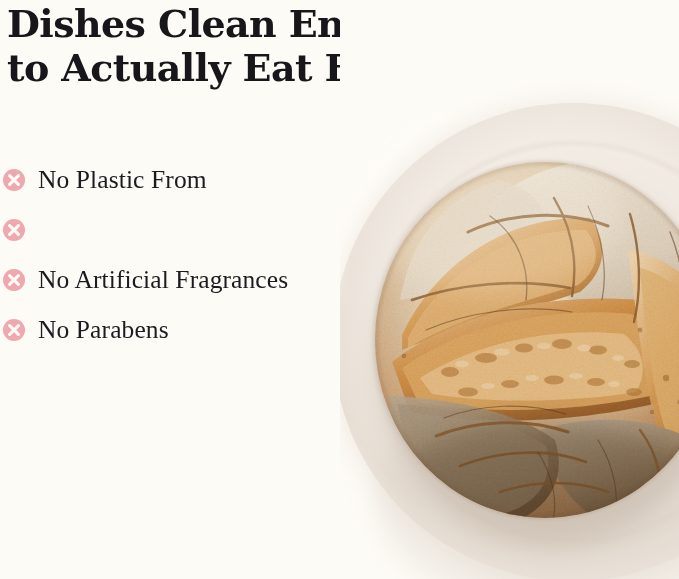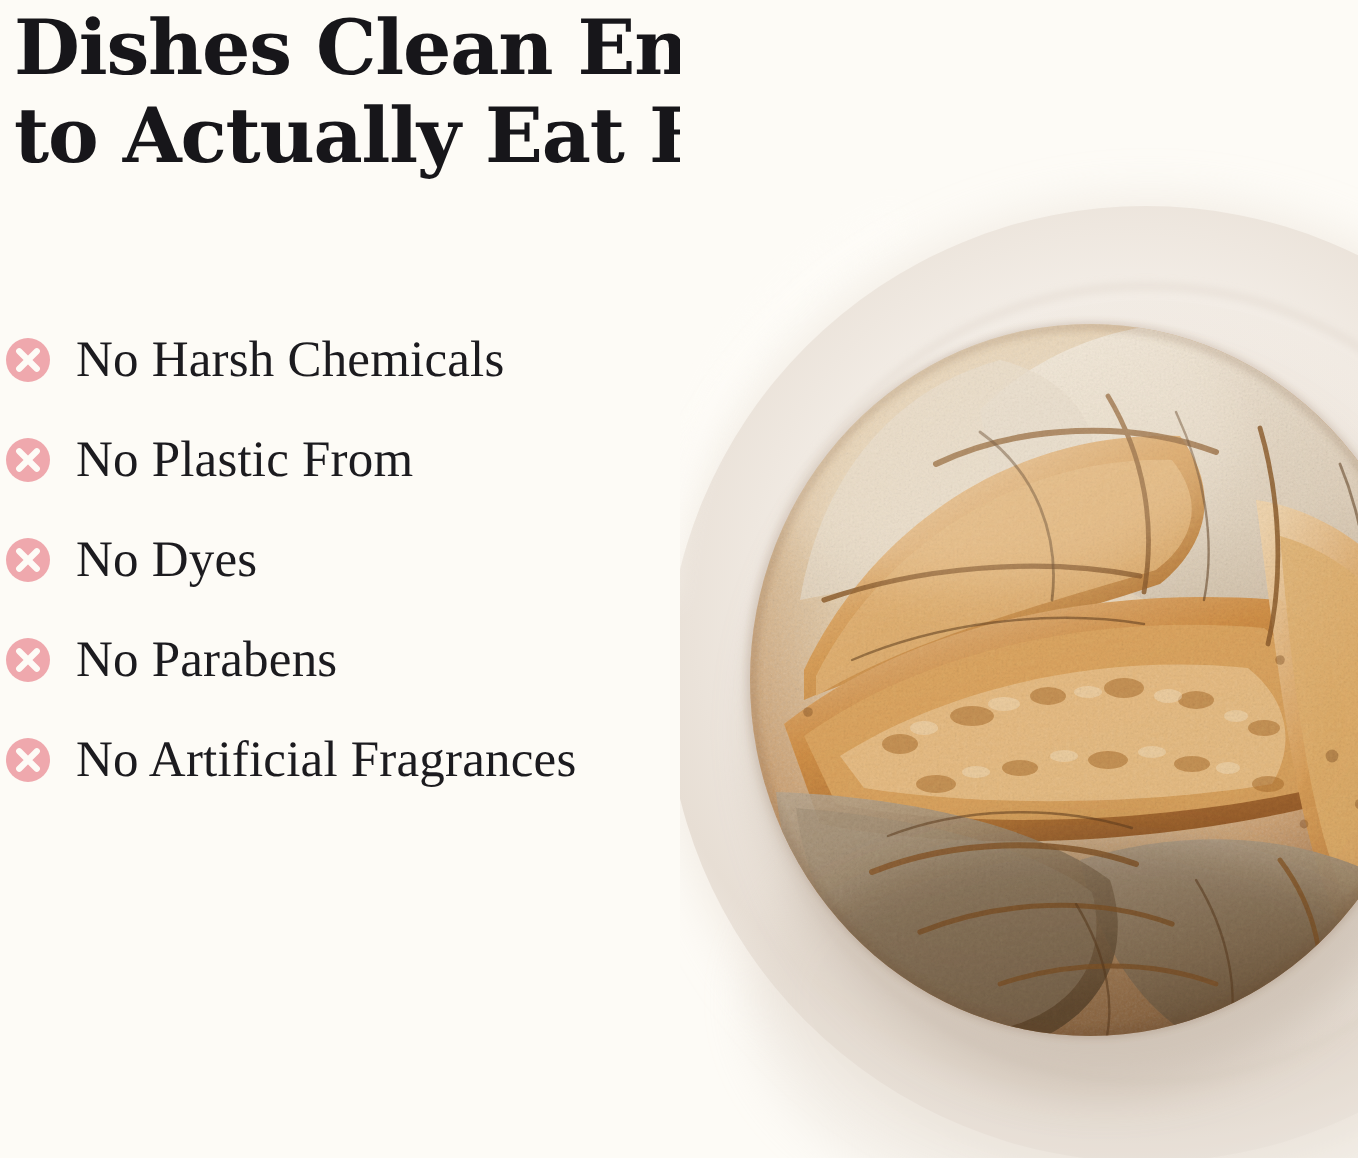--- a/index.html
+++ b/index.html
@@ -99,69 +99,59 @@
 </head>
 <body>
 
 <div id="page">
 
   <div class="headline">Dishes Clean Enough
 to Actually Eat From</div>
 
   <ul class="benefit-list">
 
-    <li class="benefit-item">
-      <span class="x-icon">
-        <svg viewBox="0 0 22 22" xmlns="http://www.w3.org/2000/svg">
-          <circle cx="11" cy="11" r="11" fill="#efa8ad"></circle>
-          <path d="M6.6 6.6 L15.4 15.4 M15.4 6.6 L6.6 15.4" stroke="#fdfbf6" stroke-width="3.1" stroke-linecap="round"></path>
-        </svg>
-      </span>
-      <span class="benefit-label">No Harsh Chemicals</span>
-    </li>
 
     <li class="benefit-item">
       <span class="x-icon">
         <svg viewBox="0 0 22 22" xmlns="http://www.w3.org/2000/svg">
           <circle cx="11" cy="11" r="11" fill="#efa8ad"></circle>
           <path d="M6.6 6.6 L15.4 15.4 M15.4 6.6 L6.6 15.4" stroke="#fdfbf6" stroke-width="3.1" stroke-linecap="round"></path>
         </svg>
       </span>
       <span class="benefit-label">No Plastic From</span>
     </li>
 
 
     <li class="benefit-item">
       <span class="x-icon">
         <svg viewBox="0 0 22 22" xmlns="http://www.w3.org/2000/svg">
           <circle cx="11" cy="11" r="11" fill="#efa8ad"></circle>
           <path d="M6.6 6.6 L15.4 15.4 M15.4 6.6 L6.6 15.4" stroke="#fdfbf6" stroke-width="3.1" stroke-linecap="round"></path>
         </svg>
       </span>
-      <span class="benefit-label">No Dyes</span>
+    </li>
+
+    <li class="benefit-item">
+      <span class="x-icon">
+        <svg viewBox="0 0 22 22" xmlns="http://www.w3.org/2000/svg">
+          <circle cx="11" cy="11" r="11" fill="#efa8ad"></circle>
+          <path d="M6.6 6.6 L15.4 15.4 M15.4 6.6 L6.6 15.4" stroke="#fdfbf6" stroke-width="3.1" stroke-linecap="round"></path>
+        </svg>
+      </span>
+      <span class="benefit-label">No Artificial Fragrances</span>
     </li>
 
     <li class="benefit-item">
       <span class="x-icon">
         <svg viewBox="0 0 22 22" xmlns="http://www.w3.org/2000/svg">
           <circle cx="11" cy="11" r="11" fill="#efa8ad"></circle>
           <path d="M6.6 6.6 L15.4 15.4 M15.4 6.6 L6.6 15.4" stroke="#fdfbf6" stroke-width="3.1" stroke-linecap="round"></path>
         </svg>
       </span>
       <span class="benefit-label">No Parabens</span>
-    </li>
-
-    <li class="benefit-item">
-      <span class="x-icon">
-        <svg viewBox="0 0 22 22" xmlns="http://www.w3.org/2000/svg">
-          <circle cx="11" cy="11" r="11" fill="#efa8ad"></circle>
-          <path d="M6.6 6.6 L15.4 15.4 M15.4 6.6 L6.6 15.4" stroke="#fdfbf6" stroke-width="3.1" stroke-linecap="round"></path>
-        </svg>
-      </span>
-      <span class="benefit-label">No Artificial Fragrances</span>
     </li>
 
 
   </ul>
 
   <div class="photo">
     <svg viewBox="0 0 339 579" xmlns="http://www.w3.org/2000/svg">
       <defs>
         <radialGradient id="plateGrad" cx="48%" cy="42%" r="62%">
           <stop offset="0%" stop-color="#f7f2ec"></stop>

